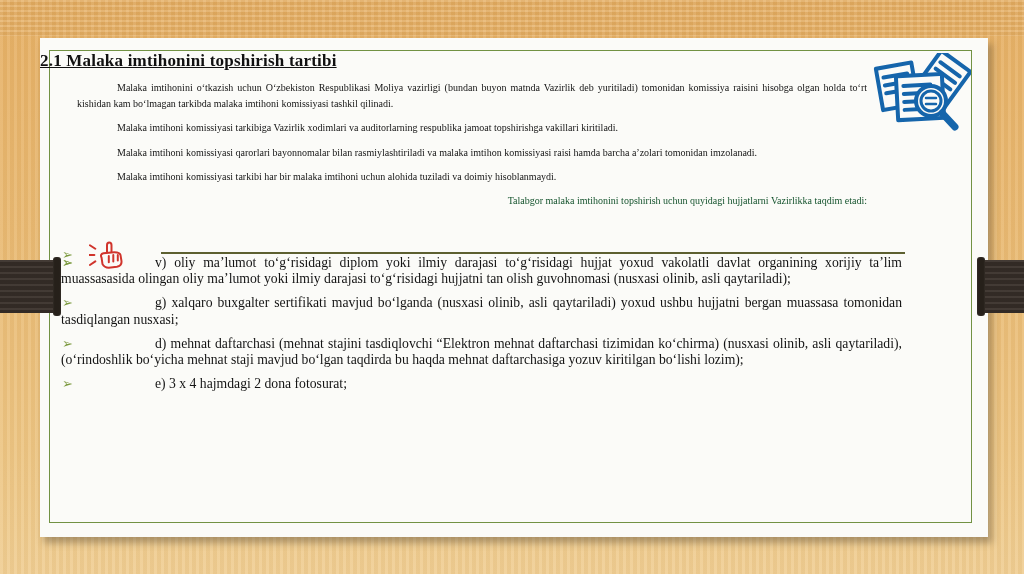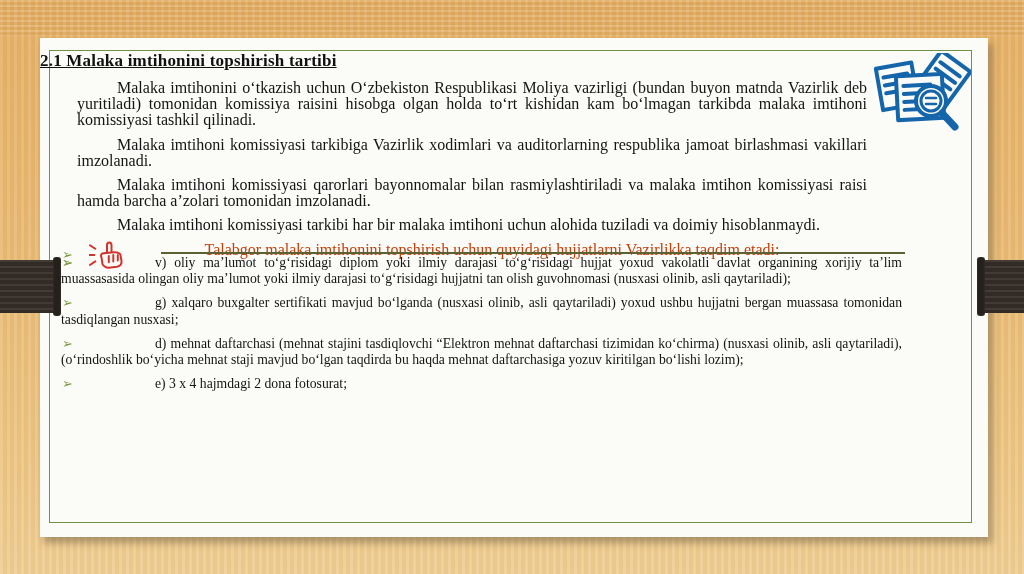--- a/index.html
+++ b/index.html
@@ -23,24 +23,24 @@
     position:absolute;left:9px;top:12px;right:16px;bottom:14px;
     border:1.6px solid #729243;pointer-events:none;
   }
   .title{
     position:absolute;top:13px;left:0;right:0;text-align:left;
     font-size:17px;font-weight:bold;color:#111;
     text-decoration:underline;letter-spacing:0.2px;
   }
   .paras{position:absolute;top:42px;left:37px;width:790px;}
   .para{
-    font-size:16px;line-height:16.2px;color:#141414;
+    font-size:10px;line-height:16.2px;color:#141414;
     text-align:justify;text-indent:40px;margin:0 0 8px 0;font-family:Liberation Serif, serif;
   }
-  .para.red{color:#c2410c;text-align:center;}
+  .para.red{color:#14532d;text-align:right;}
   .bullets{position:absolute;top:209px;left:21px;width:841px;}
   .bullet-item{
     position:relative;font-size:13.7px;line-height:16.2px;color:#141414;
     text-align:justify;text-indent:94px;margin:0 0 8px 0;
   }
   .bullet-marker{
     position:absolute;left:1px;top:0;text-indent:0;
     color:#7c9a3f;font-size:13px;line-height:16px;
     font-family:"DejaVu Sans", sans-serif;
   }
@@ -103,21 +103,21 @@
           <line x1="55" y1="45" x2="65" y2="45" stroke-width="2.5"></line>
           <line x1="55" y1="51" x2="65" y2="51" stroke-width="2.5"></line>
           <line x1="71" y1="60" x2="84" y2="74" stroke-width="7"></line>
         </g>
       </g>
     </svg>
   </div>
 
   <div class="paras">
     <p class="para">Malaka imtihonini o‘tkazish uchun O‘zbekiston Respublikasi Moliya vazirligi (bundan buyon matnda Vazirlik deb yuritiladi) tomonidan komissiya raisini hisobga olgan holda to‘rt kishidan kam bo‘lmagan tarkibda malaka imtihoni komissiyasi tashkil qilinadi.</p>
-    <p class="para">Malaka imtihoni komissiyasi tarkibiga Vazirlik xodimlari va auditorlarning respublika jamoat birlashmasi vakillari imzolanadi.</p>
+    <p class="para">Malaka imtihoni komissiyasi tarkibiga Vazirlik xodimlari va auditorlarning respublika jamoat topshirishga vakillari kiritiladi.</p>
     <p class="para">Malaka imtihoni komissiyasi qarorlari bayonnomalar bilan rasmiylashtiriladi va malaka imtihon komissiyasi raisi hamda barcha a’zolari tomonidan imzolanadi.</p>
     <p class="para">Malaka imtihoni komissiyasi tarkibi har bir malaka imtihoni uchun alohida tuziladi va doimiy hisoblanmaydi.</p>
     <p class="para red">Talabgor malaka imtihonini topshirish uchun quyidagi hujjatlarni Vazirlikka taqdim etadi:</p>
   </div>
 
   <div class="bullets">
 
     <div class="bullet-item">
       <span class="bullet-marker">➢</span>
       <span class="hand-icon">

